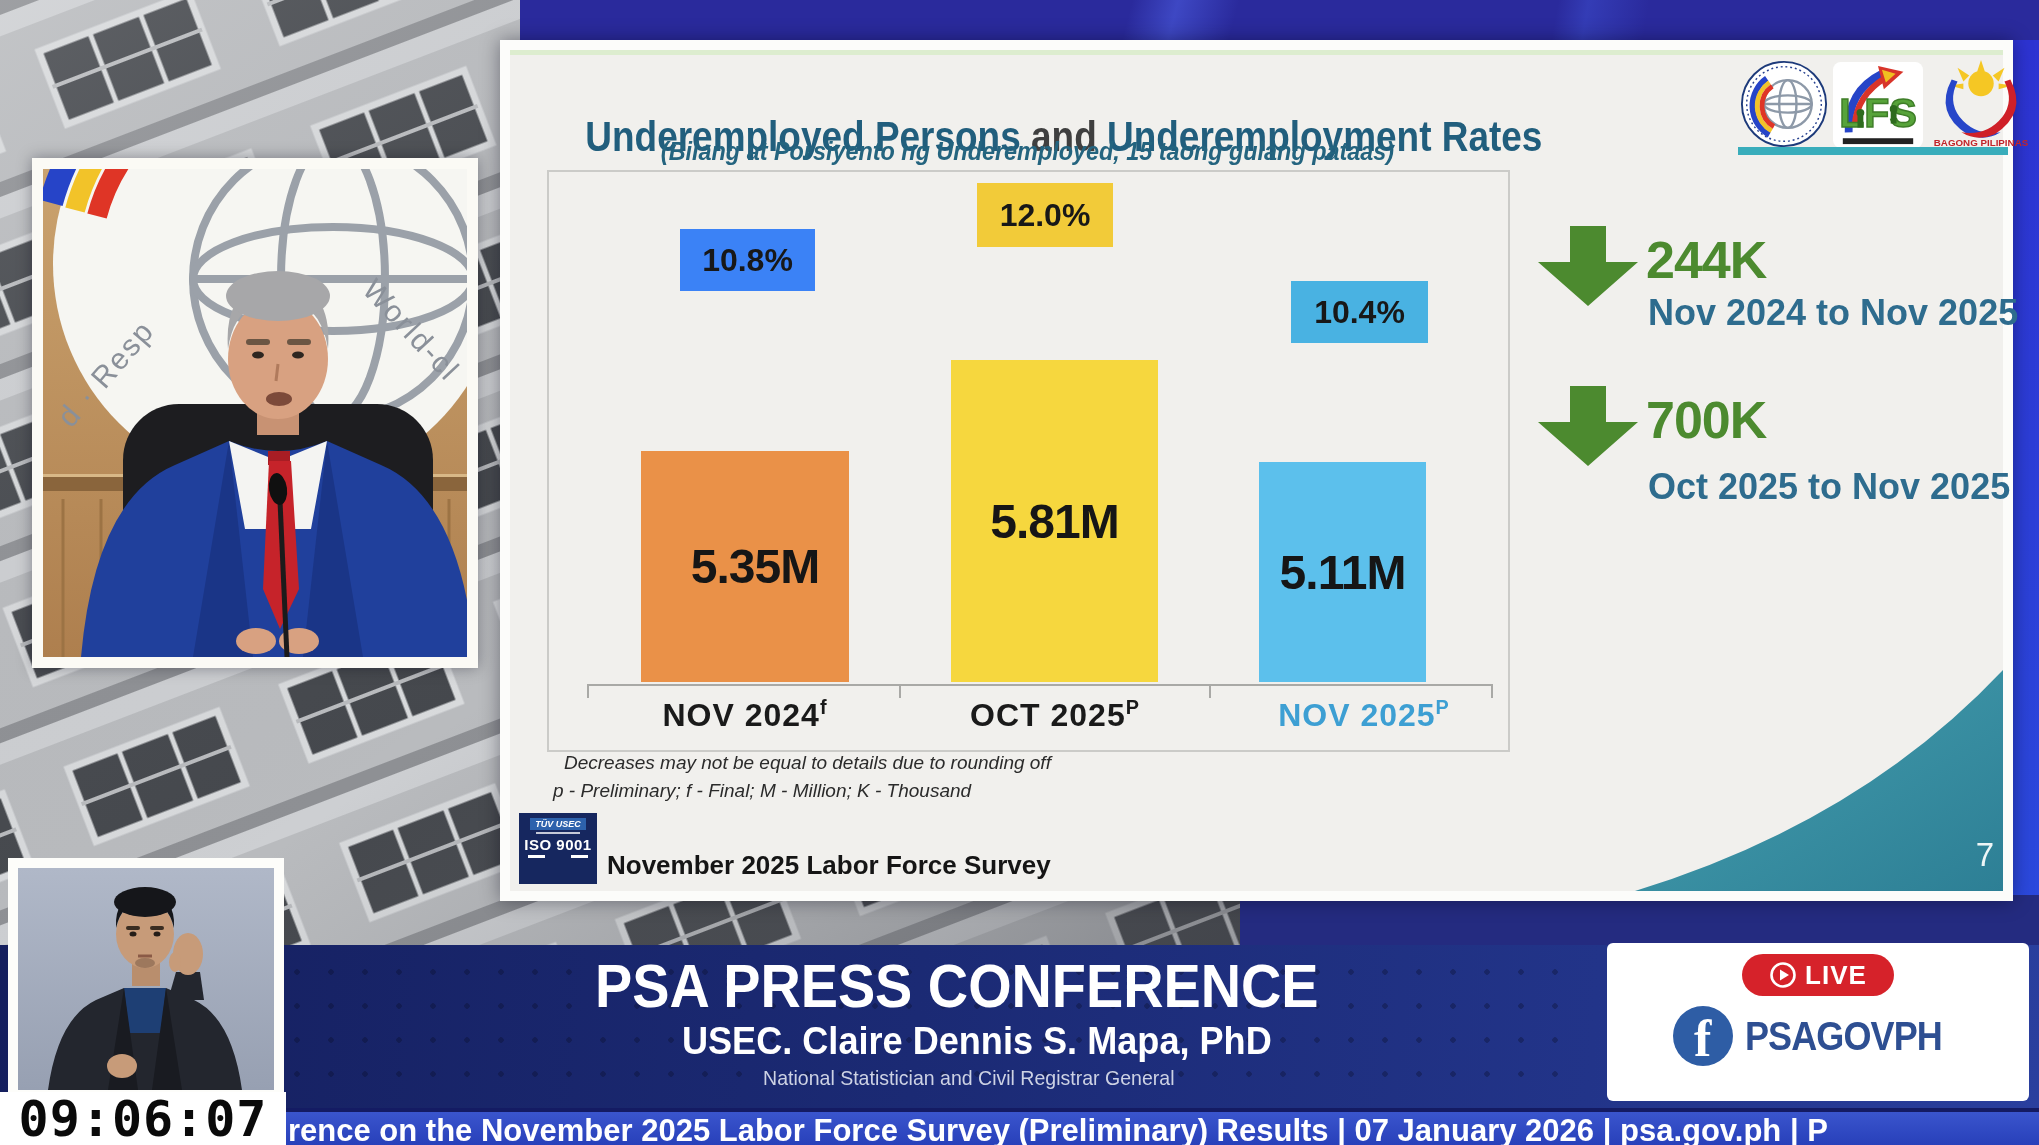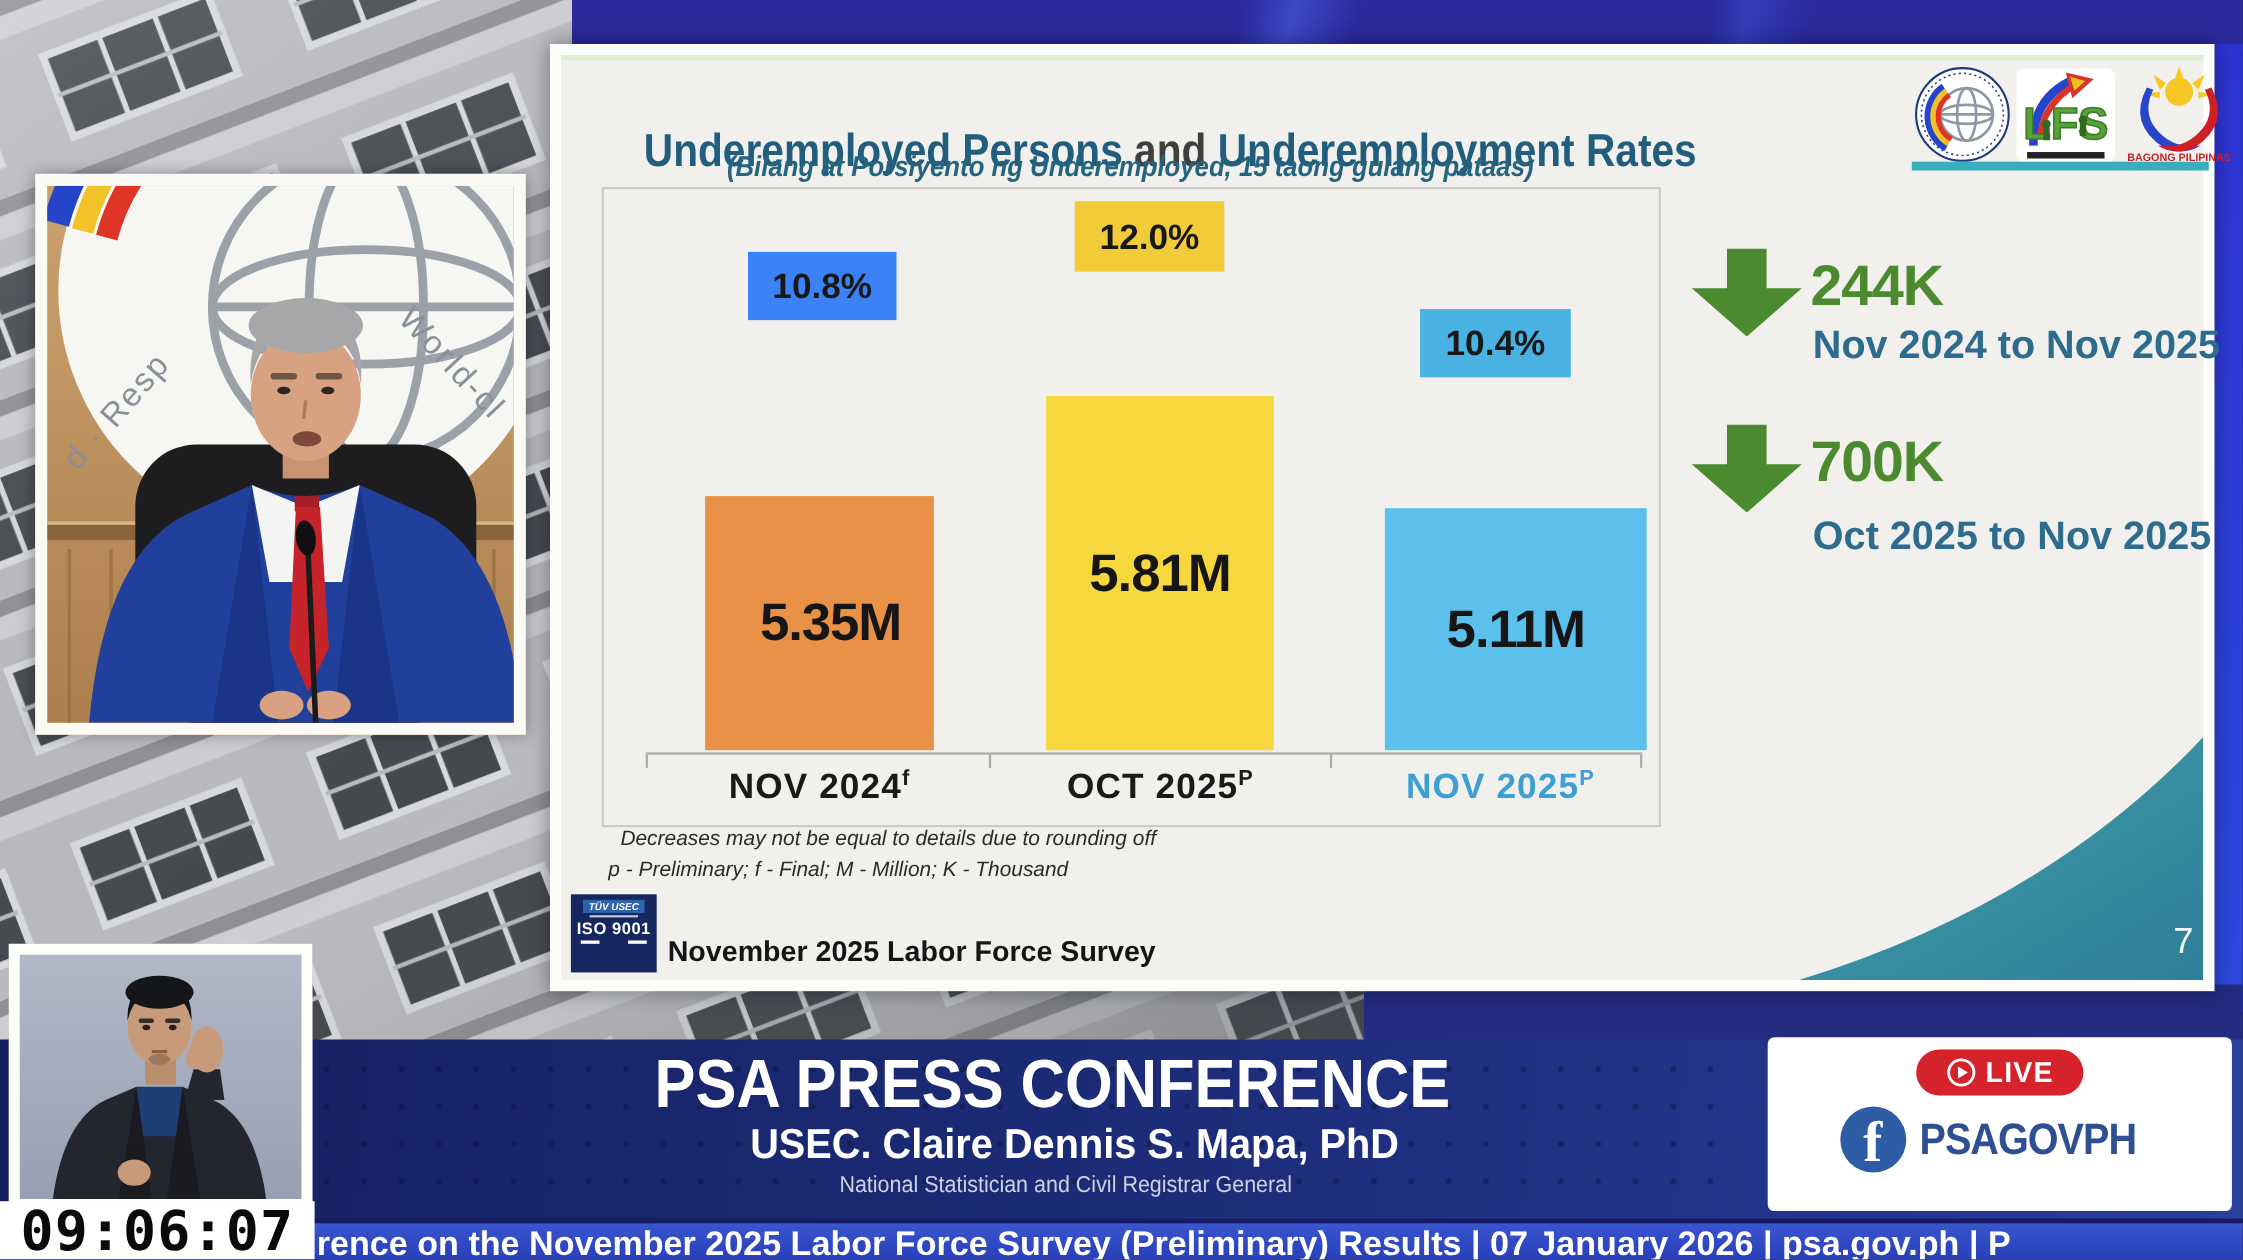--- a/index.html
+++ b/index.html
@@ -34,21 +34,21 @@
   .logo-row{position:absolute;left:1230px;top:8px;display:flex;align-items:flex-end;gap:5px;}
   .logo-underline{position:absolute;left:1228px;top:97px;width:270px;height:8px;background:#39adbb;}
 
   
   .chart-box{position:absolute;left:37px;top:120px;width:963px;height:582px;
              border:2px solid #cbcbc8;}
   .bar{position:absolute;bottom:68px;display:flex;align-items:center;justify-content:center;}
   .bar-value{font-size:48px;font-weight:bold;color:#161616;letter-spacing:-1px;}
   .bar-orange{left:92px;width:208px;padding-left:20px;}
   .bar-yellow{left:402px;width:207px;}
-  .bar-blue{left:710px;width:238px;}
+  .bar-blue{left:710px;width:167px;}
   .rate-chip{position:absolute;display:flex;align-items:center;justify-content:center;
              font-size:32px;font-weight:bold;color:#181818;}
   .chip-0{left:131px;top:57px;width:135px;height:62px;}
   .chip-1{left:428px;top:11px;width:136px;height:64px;}
   .chip-2{left:742px;top:109px;width:137px;height:62px;}
   .axis-line{position:absolute;left:38px;top:512px;width:906px;height:2px;background:#a9a9a6;}
   .tick{position:absolute;top:514px;width:2px;height:12px;background:#a9a9a6;}
   .cat-label{position:absolute;top:524px;width:320px;text-align:center;
              font-size:32px;font-weight:bold;letter-spacing:1px;white-space:nowrap;}
   .cat-0{left:36px;}  .cat-1{left:346px;}  .cat-2{left:655px;}

